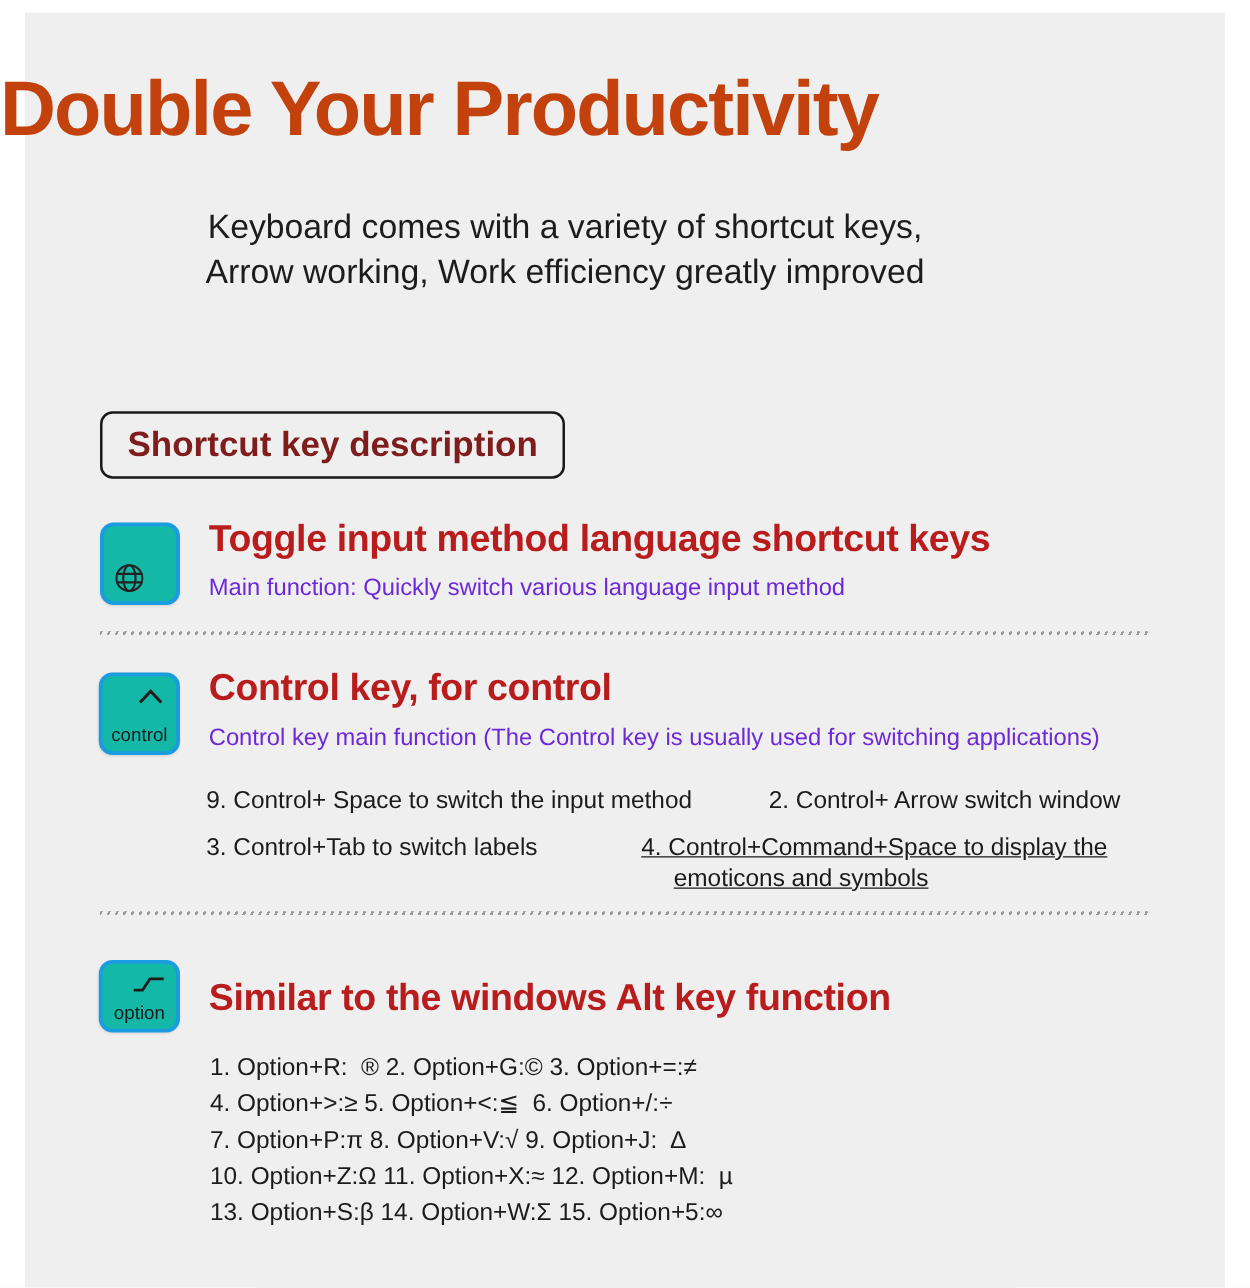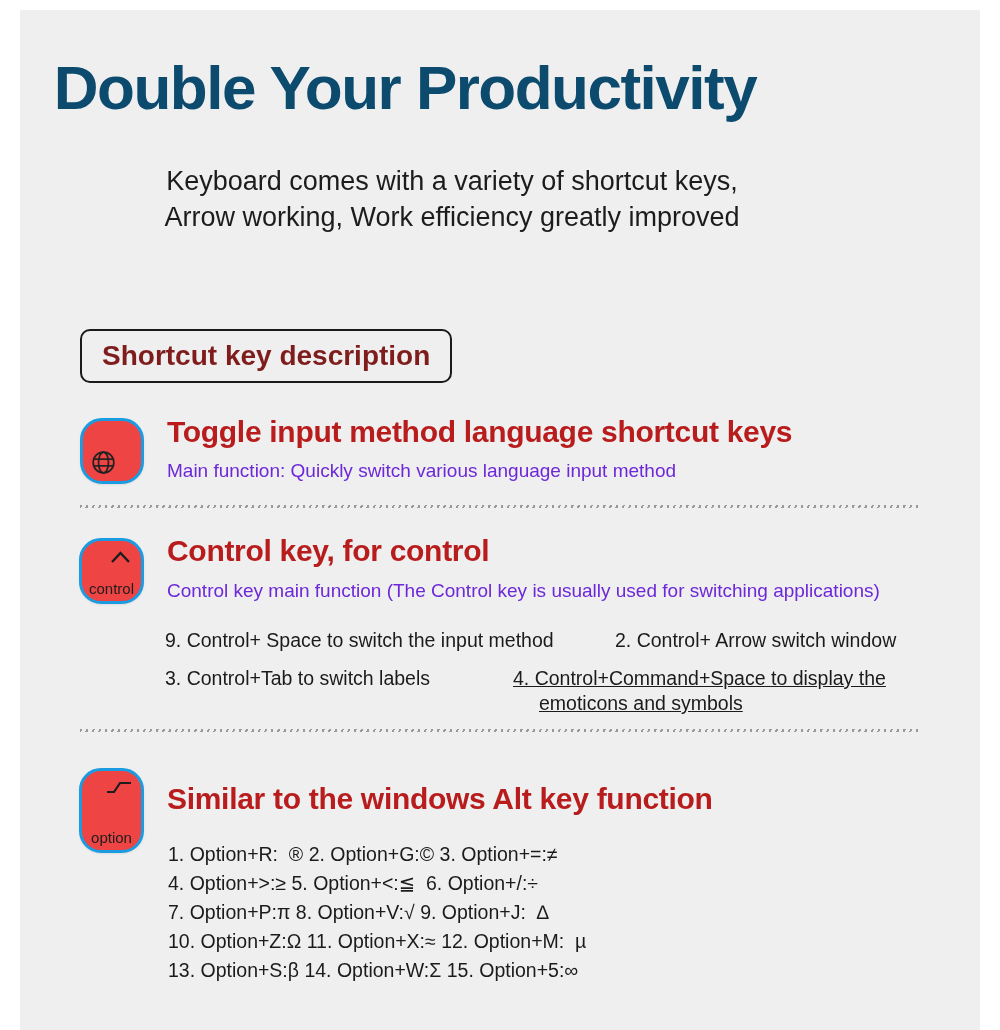--- a/index.html
+++ b/index.html
@@ -15,47 +15,47 @@
     font-family:"Liberation Sans","DejaVu Sans",sans-serif;
     color:var(--text-dark);
     overflow:hidden;
   }
   .page{position:relative;width:1000px;height:1030px;background:#ffffff;}
   .panel{position:absolute;left:20px;top:10px;width:960px;height:1020px;background:var(--panel-bg);}
 
   .abs{position:absolute;}
 
   .title{
-    left:0;top:52px;width:810px;text-align:center;
-    font-size:62px;font-weight:900;letter-spacing:-1.5px;color:#0c4a6e;
+    left:0;top:52px;width:810px;
+    font-size:62px;font-weight:900;letter-spacing:-1.5px;color:#c2410c;
   }
   .subtitle{
     left:0;top:163px;width:904px;text-align:center;
     font-size:27px;line-height:36px;font-weight:400;color:#1c1c1c;
   }
 
   .tag-box{
     left:80px;top:329px;
     border:2px solid #1a1a1a;border-radius:10px;
     padding:9px 20px;
     font-size:28px;font-weight:700;color:#7f1d1d;
     background:transparent;
   }
 
   
   .keycap{
     border:3px solid var(--key-border);
-    border-radius:22px;
-    background:#ef4444;
+    border-radius:11px;
+    background:#14b8a6;
     box-shadow:0 1px 2px rgba(0,0,0,0.08);
     box-sizing:border-box;
   }
   .key-globe{left:80px;top:418px;width:64px;height:66px;}
   .key-control{left:79px;top:538px;width:65px;height:66px;}
-  .key-option{left:79px;top:768px;width:65px;height:85px;padding-left:19px;}
+  .key-option{left:79px;top:768px;width:65px;height:58px;padding-left:19px;}
   .keycap .glyph-bl{position:absolute;left:7px;bottom:5px;line-height:0;}
   .keycap .glyph-tr{position:absolute;right:9px;top:9px;line-height:0;}
   .keycap .key-word{
     position:absolute;left:0;bottom:4px;width:100%;text-align:center;
     font-size:15px;color:#1d1d1d;font-weight:400;
   }
 
   .h-sec{font-size:30px;font-weight:800;color:#b91c1c;letter-spacing:-0.3px;}
   .h1{left:167px;top:415px;}
   .h2{left:167px;top:534px;}

